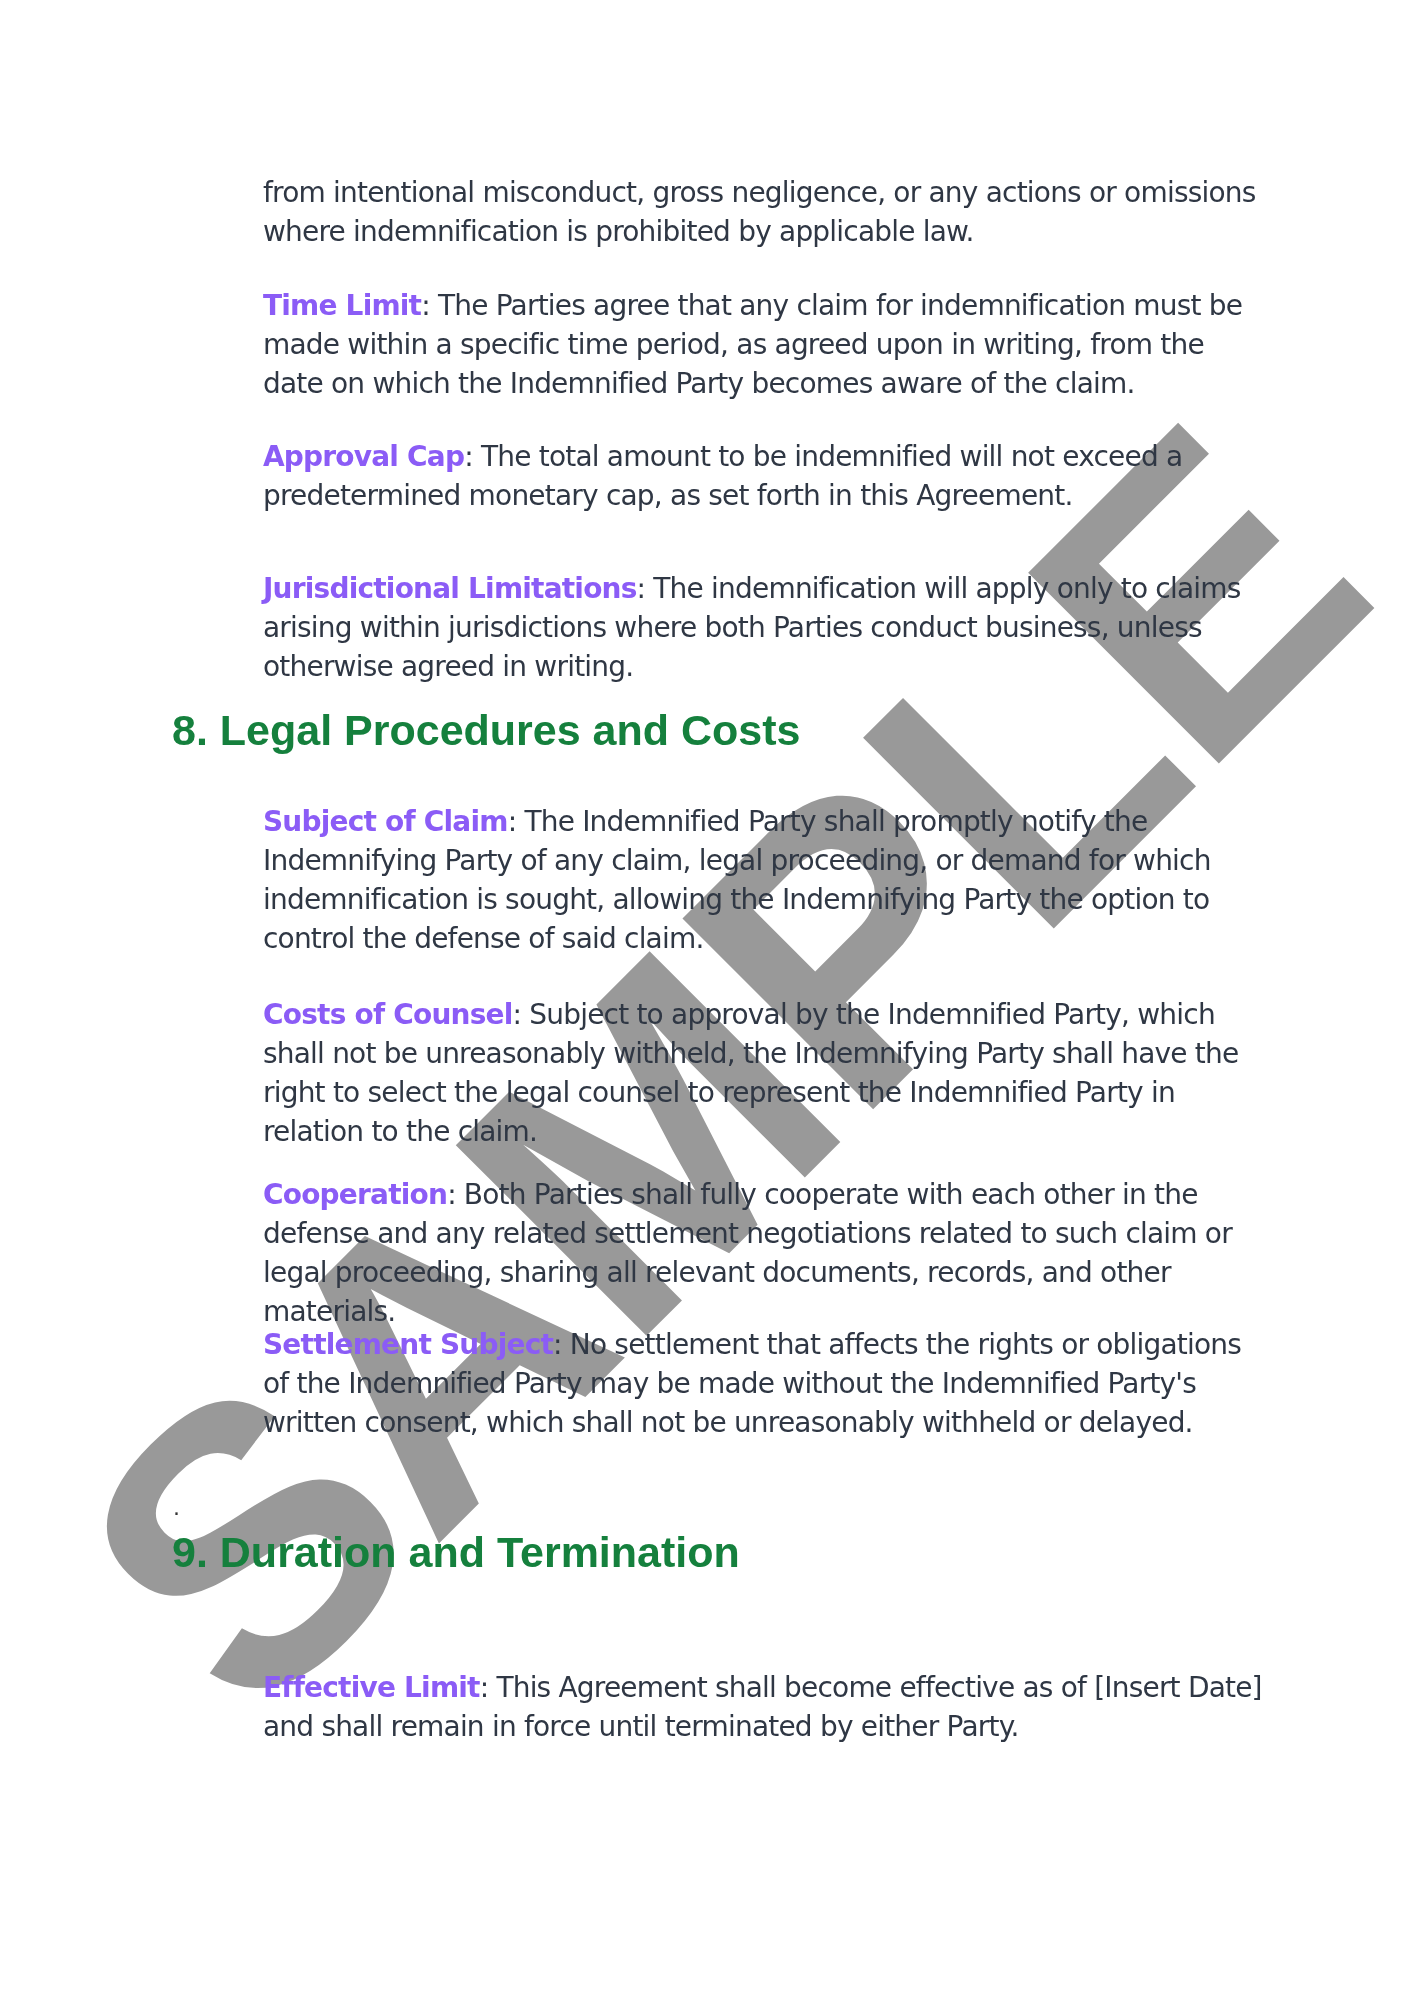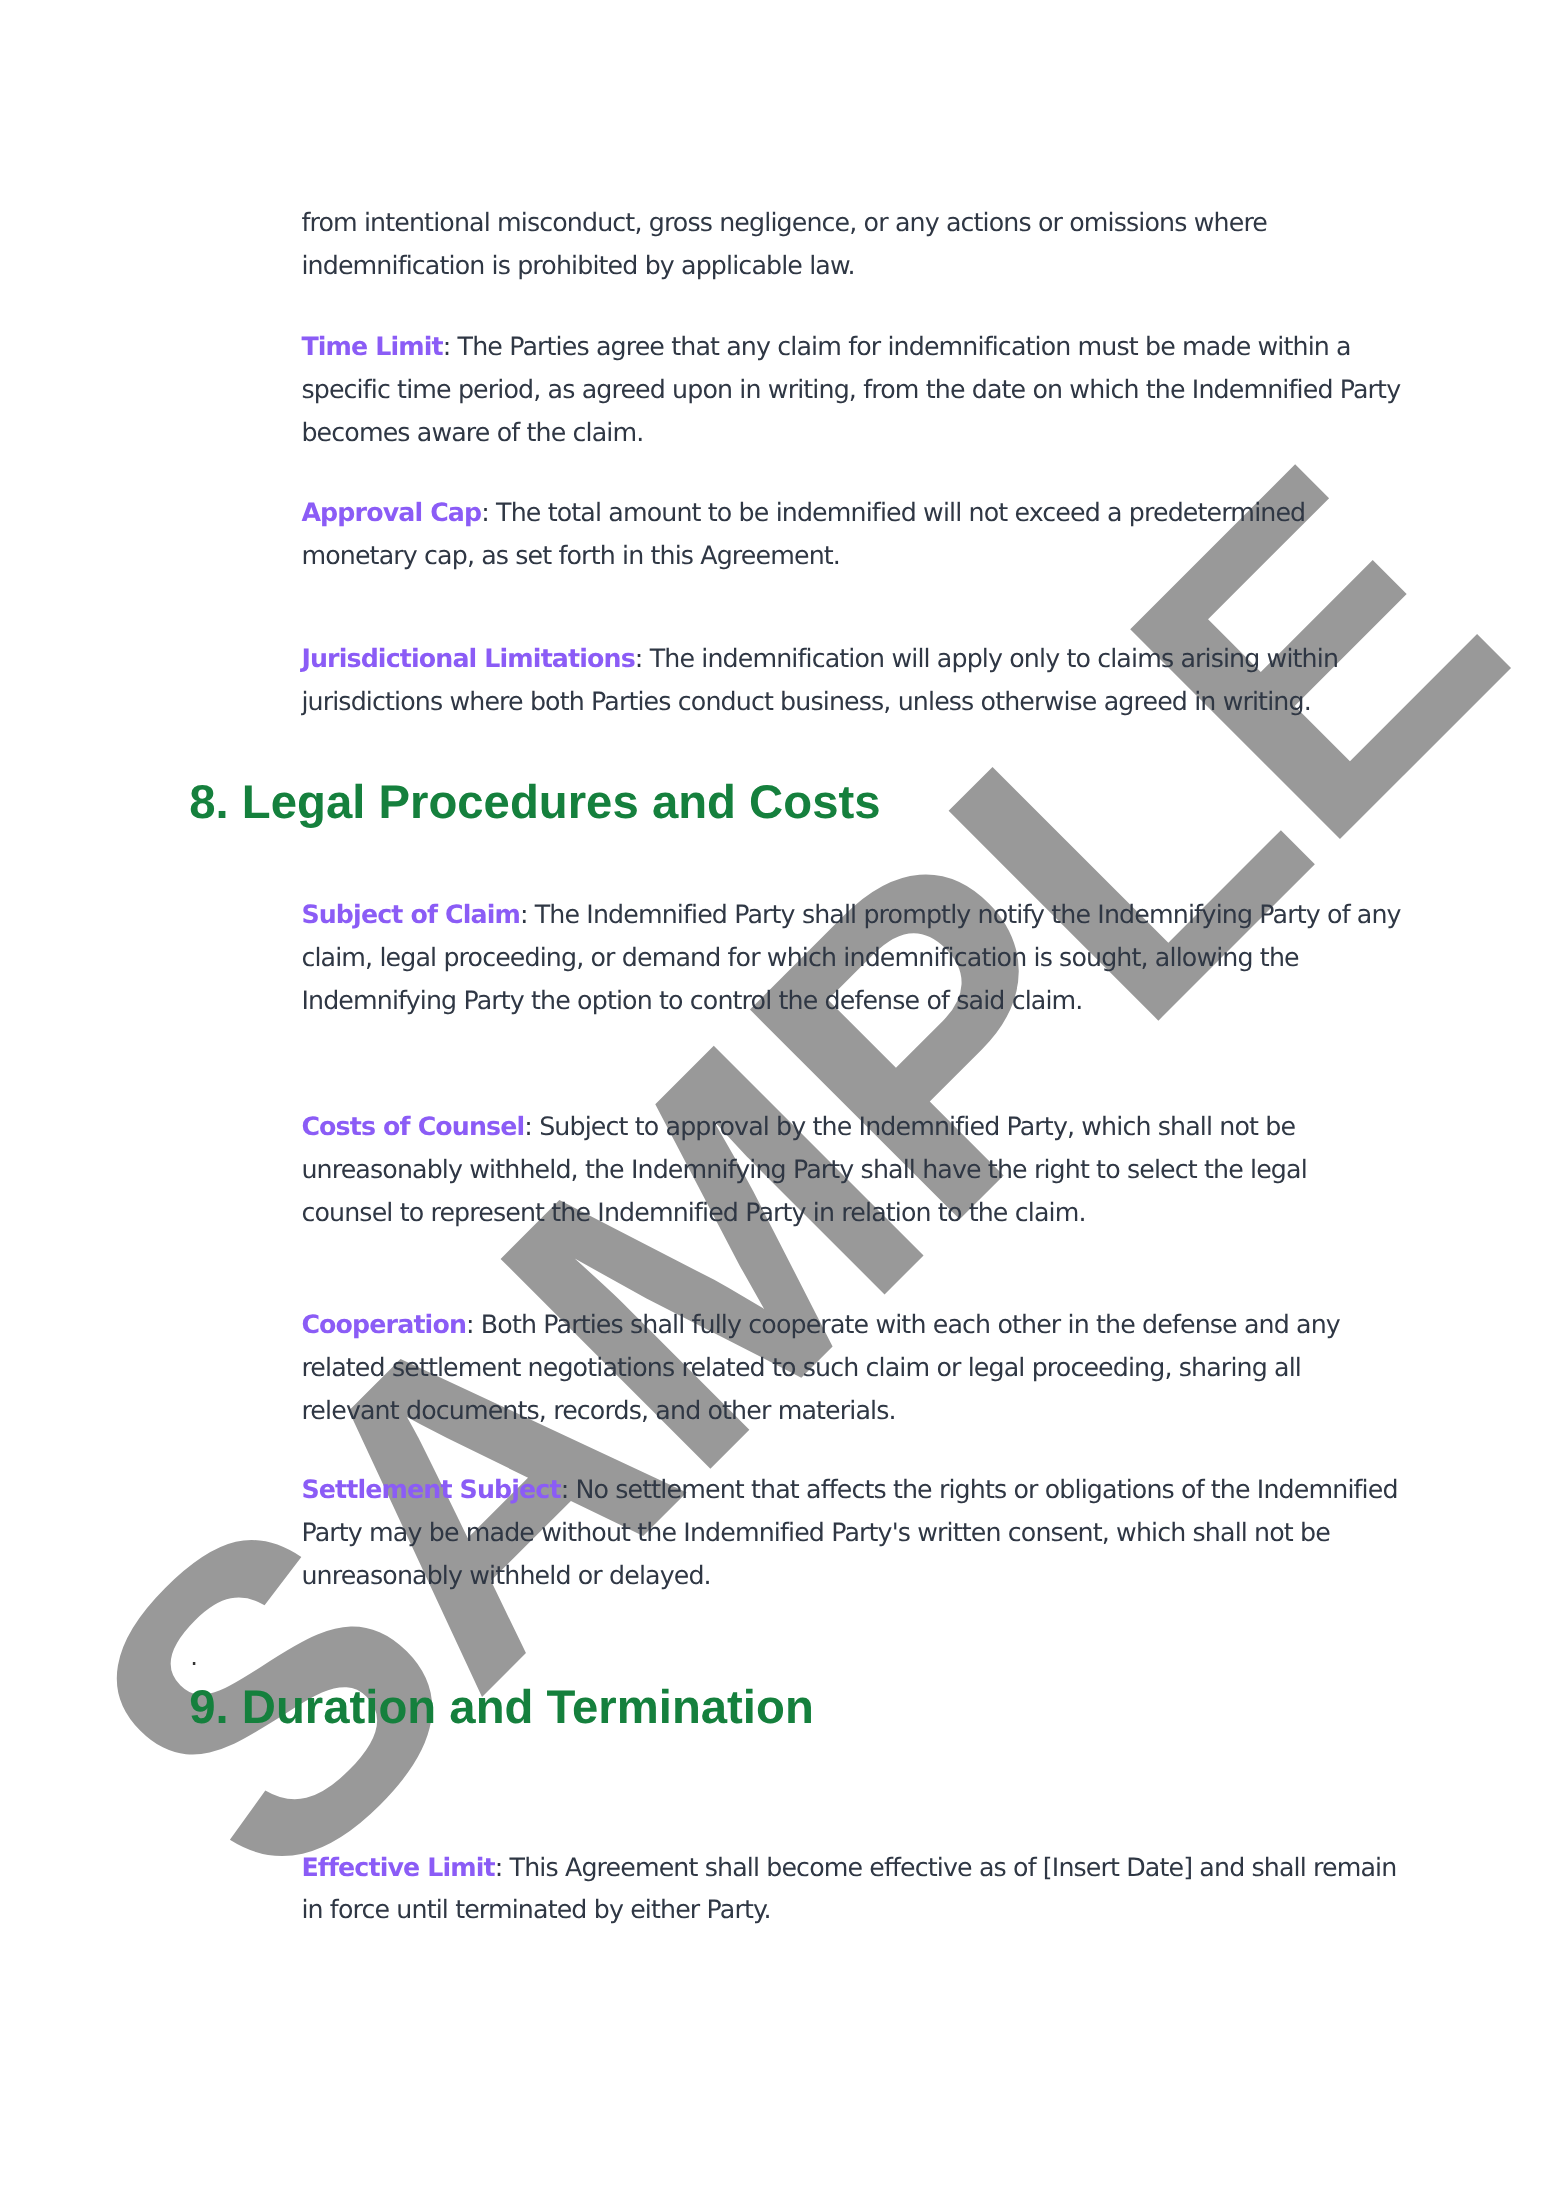--- a/index.html
+++ b/index.html
@@ -7,22 +7,22 @@
   .watermark {
     position:absolute; left:720px; top:1070px;
     transform: translate(-50%, -50%) rotate(-45deg);
     font-family:"Liberation Sans", sans-serif; font-weight:bold;
     font-size:392px; line-height:1; color:#999999; letter-spacing:-6px;
     white-space:nowrap; z-index:0; user-select:none;
   }
   .content { position:absolute; left:0; top:0; width:1414px; z-index:1; }
   .para {
     position:absolute; left:258px; width:1000px;
-    font-family:"DejaVu Sans", sans-serif; font-size:23px; line-height:39px;
-    color:#2f3744; letter-spacing:-0.8px; margin:16px;
+    font-family:"DejaVu Sans", sans-serif; font-size:28px; line-height:39px;
+    color:#2f3744; letter-spacing:-0.8px; margin:5px;
   }
   .para b { font-weight:bold; color:#8b5cf6; }
   .heading {
     position:absolute; left:172px; margin:0;
     font-family:"Liberation Sans", sans-serif; font-weight:bold;
     font-size:43px; line-height:50px; color:#15803d;
   }
   .dot { position:absolute; left:173px; top:1495px; font-size:22px; color:#333; font-family:"DejaVu Sans", sans-serif; }
 </style>
 </head>

